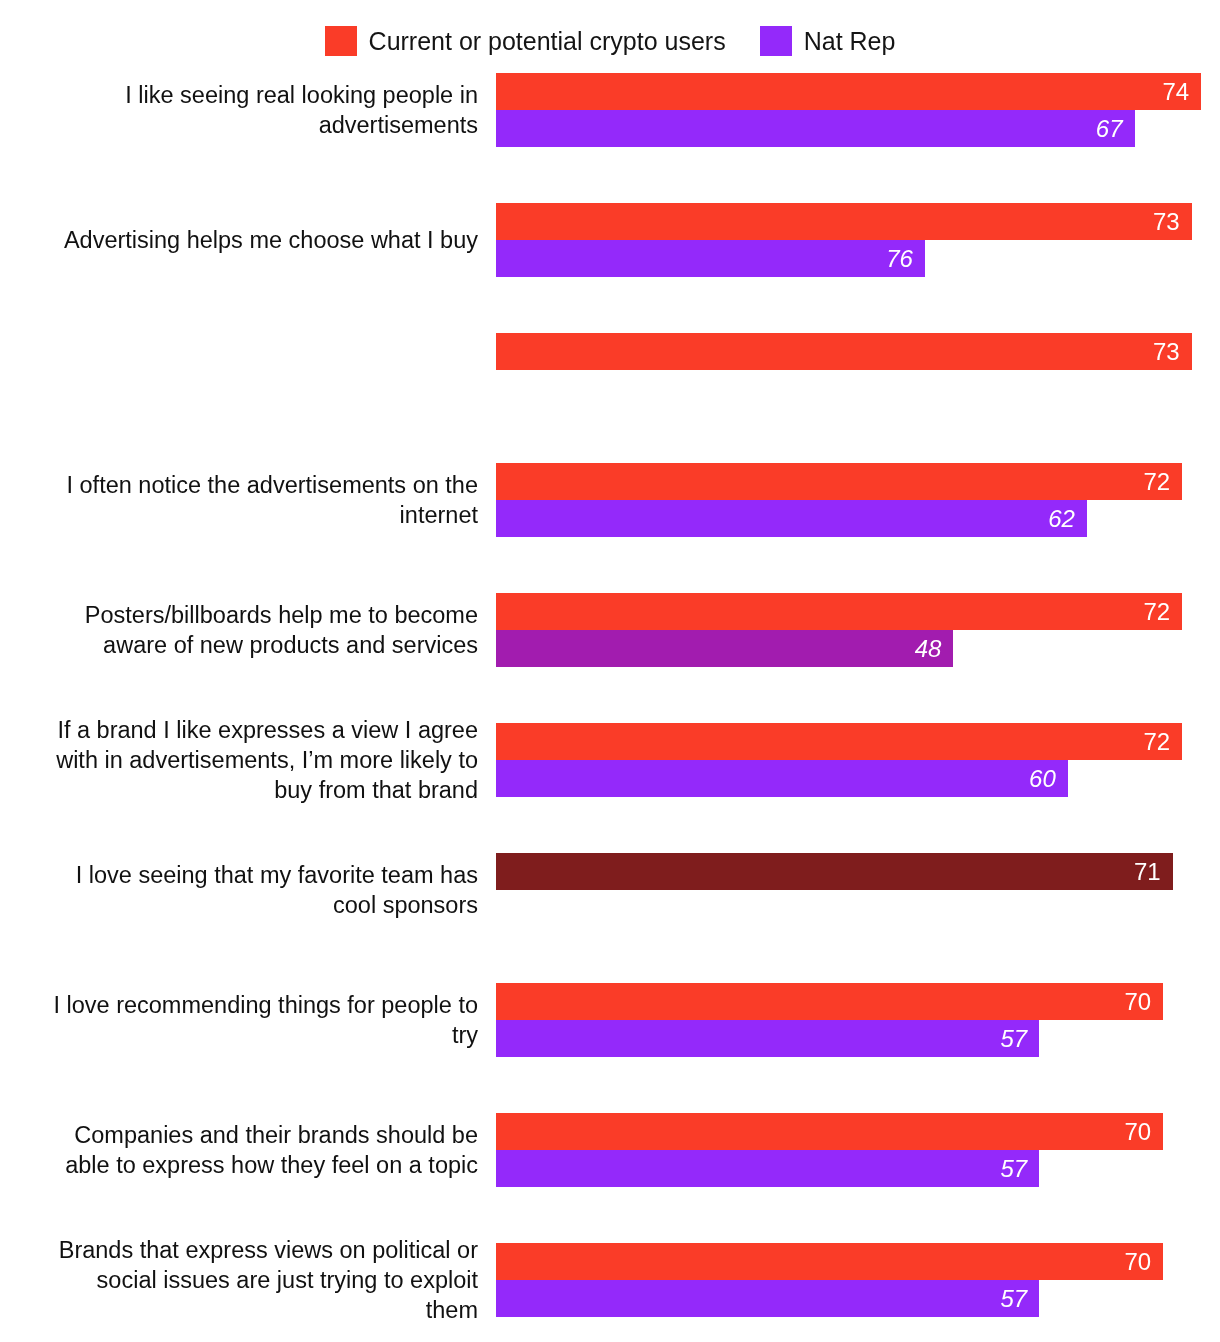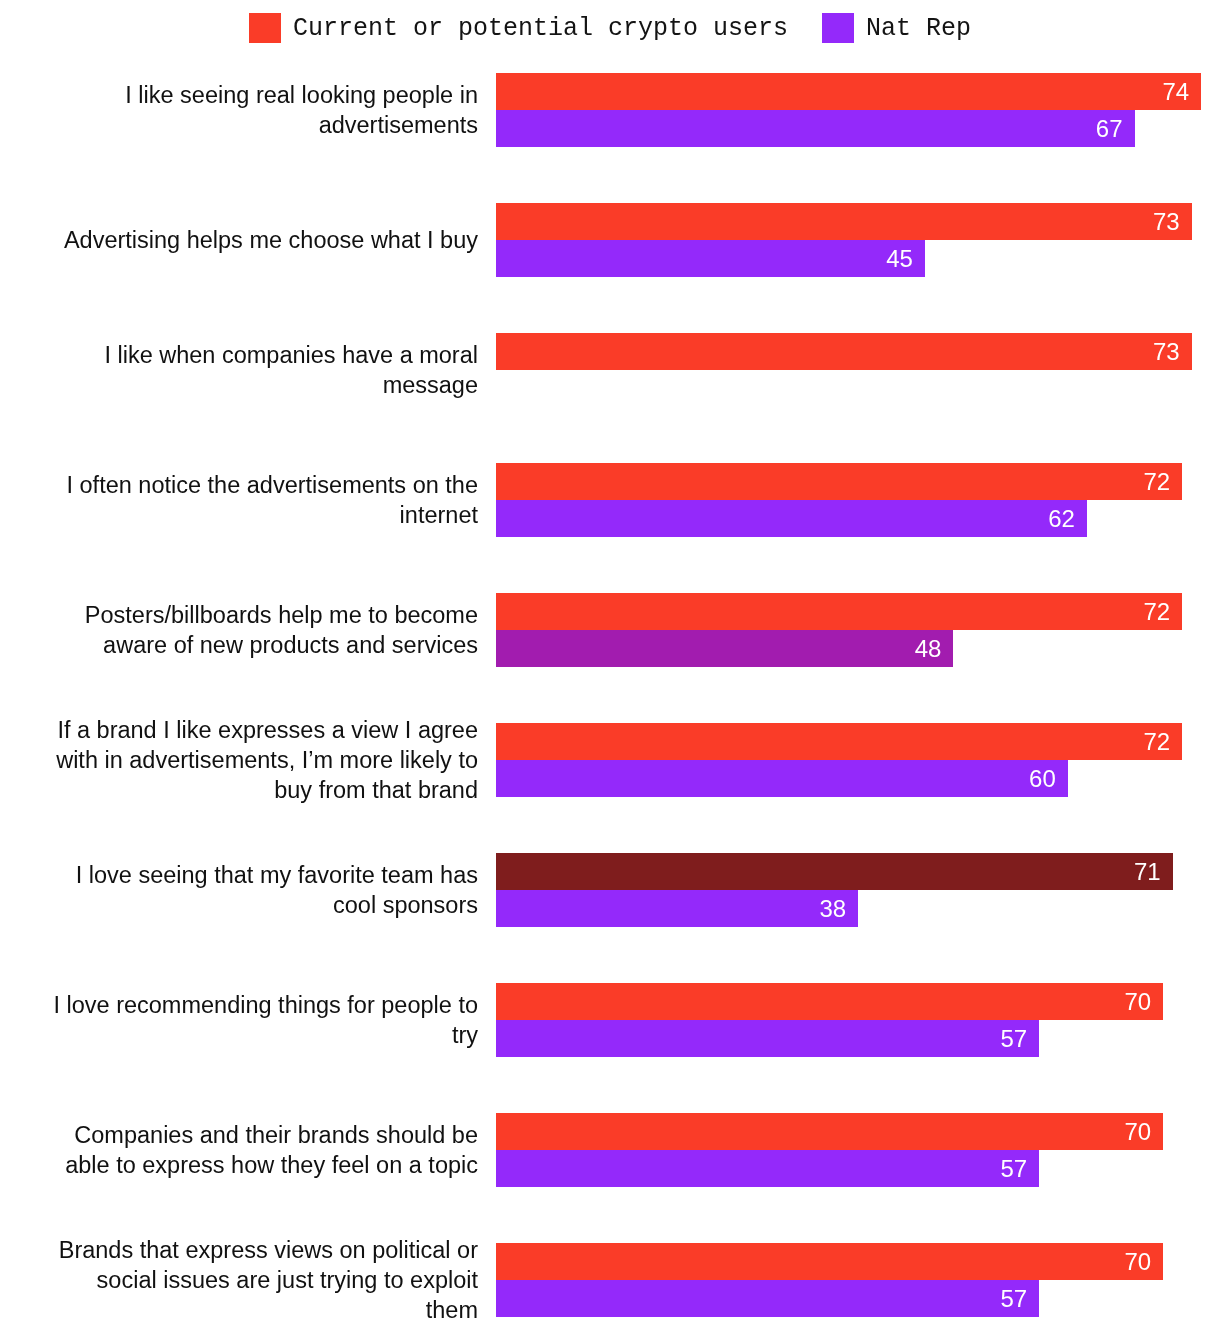--- a/index.html
+++ b/index.html
@@ -21,24 +21,23 @@
   }
 
   
   .legend {
     position: absolute;
     left: 0;
     top: 0;
     width: 1220px;
     height: 56px;
     display: flex;
-    align-items: center;
+    align-items: flex-end;
     justify-content: center;
     gap: 34px;
-    font-family: Liberation Mono, monospace;
   }
   .legend-entry {
     display: flex;
     align-items: center;
     gap: 12px;
   }
   .legend-swatch {
     width: 32px;
     height: 30px;
     flex: 0 0 auto;
@@ -90,21 +89,21 @@
   .bar {
     position: absolute;
     left: 0;
     top: 0;
     height: 37px;
     display: flex;
     align-items: center;
     justify-content: flex-end;
   }
   .bar.series-0 { background: #FA3C28; }
-  .bar.series-1 { background: #9429FA; }
+  .bar.series-1 { background: #9429FA; font-style: italic; }
   .bar-value {
     font-size: 24px;
     line-height: 1;
     color: #ffffff;
     padding-right: 12px;
     white-space: nowrap;
   }
 </style>
 </head>
 <body>
@@ -142,28 +141,26 @@
       <div class="group" style="top: 147px;">
         <div class="cat-label">Advertising helps me choose what I buy</div>
         <div class="bars">
           <div class="bar-row">
             <div class="bar series-0" style="width: 695.69px; background: rgb(250, 60, 40);">
               <span class="bar-value">73</span>
             </div>
           </div>
           <div class="bar-row">
             <div class="bar series-1" style="width: 428.85px; background: rgb(148, 41, 250);">
-              <span class="bar-value">45</span>
+              <span class="bar-value">76</span>
             </div>
           </div>
         </div>
       </div>
       <div class="group" style="top: 277px;">
-        <div class="cat-label">I like when companies have a moral
-message</div>
         <div class="bars">
           <div class="bar-row">
             <div class="bar series-0" style="width: 695.69px; background: rgb(250, 60, 40);">
               <span class="bar-value">73</span>
             </div>
           </div>
         </div>
       </div>
       <div class="group" style="top: 407px;">
         <div class="cat-label">I often notice the advertisements on the
@@ -216,25 +213,20 @@
       </div>
       <div class="group" style="top: 797px;">
         <div class="cat-label">I love seeing that my favorite team has
 cool sponsors</div>
         <div class="bars">
           <div class="bar-row">
             <div class="bar series-0" style="width: 676.63px; background: #7f1d1d;">
               <span class="bar-value">71</span>
             </div>
           </div>
-          <div class="bar-row">
-            <div class="bar series-1" style="width: 362.14px; background: rgb(148, 41, 250);">
-              <span class="bar-value">38</span>
-            </div>
-          </div>
         </div>
       </div>
       <div class="group" style="top: 927px;">
         <div class="cat-label">I love recommending things for people to
 try</div>
         <div class="bars">
           <div class="bar-row">
             <div class="bar series-0" style="width: 667.1px; background: rgb(250, 60, 40);">
               <span class="bar-value">70</span>
             </div>

